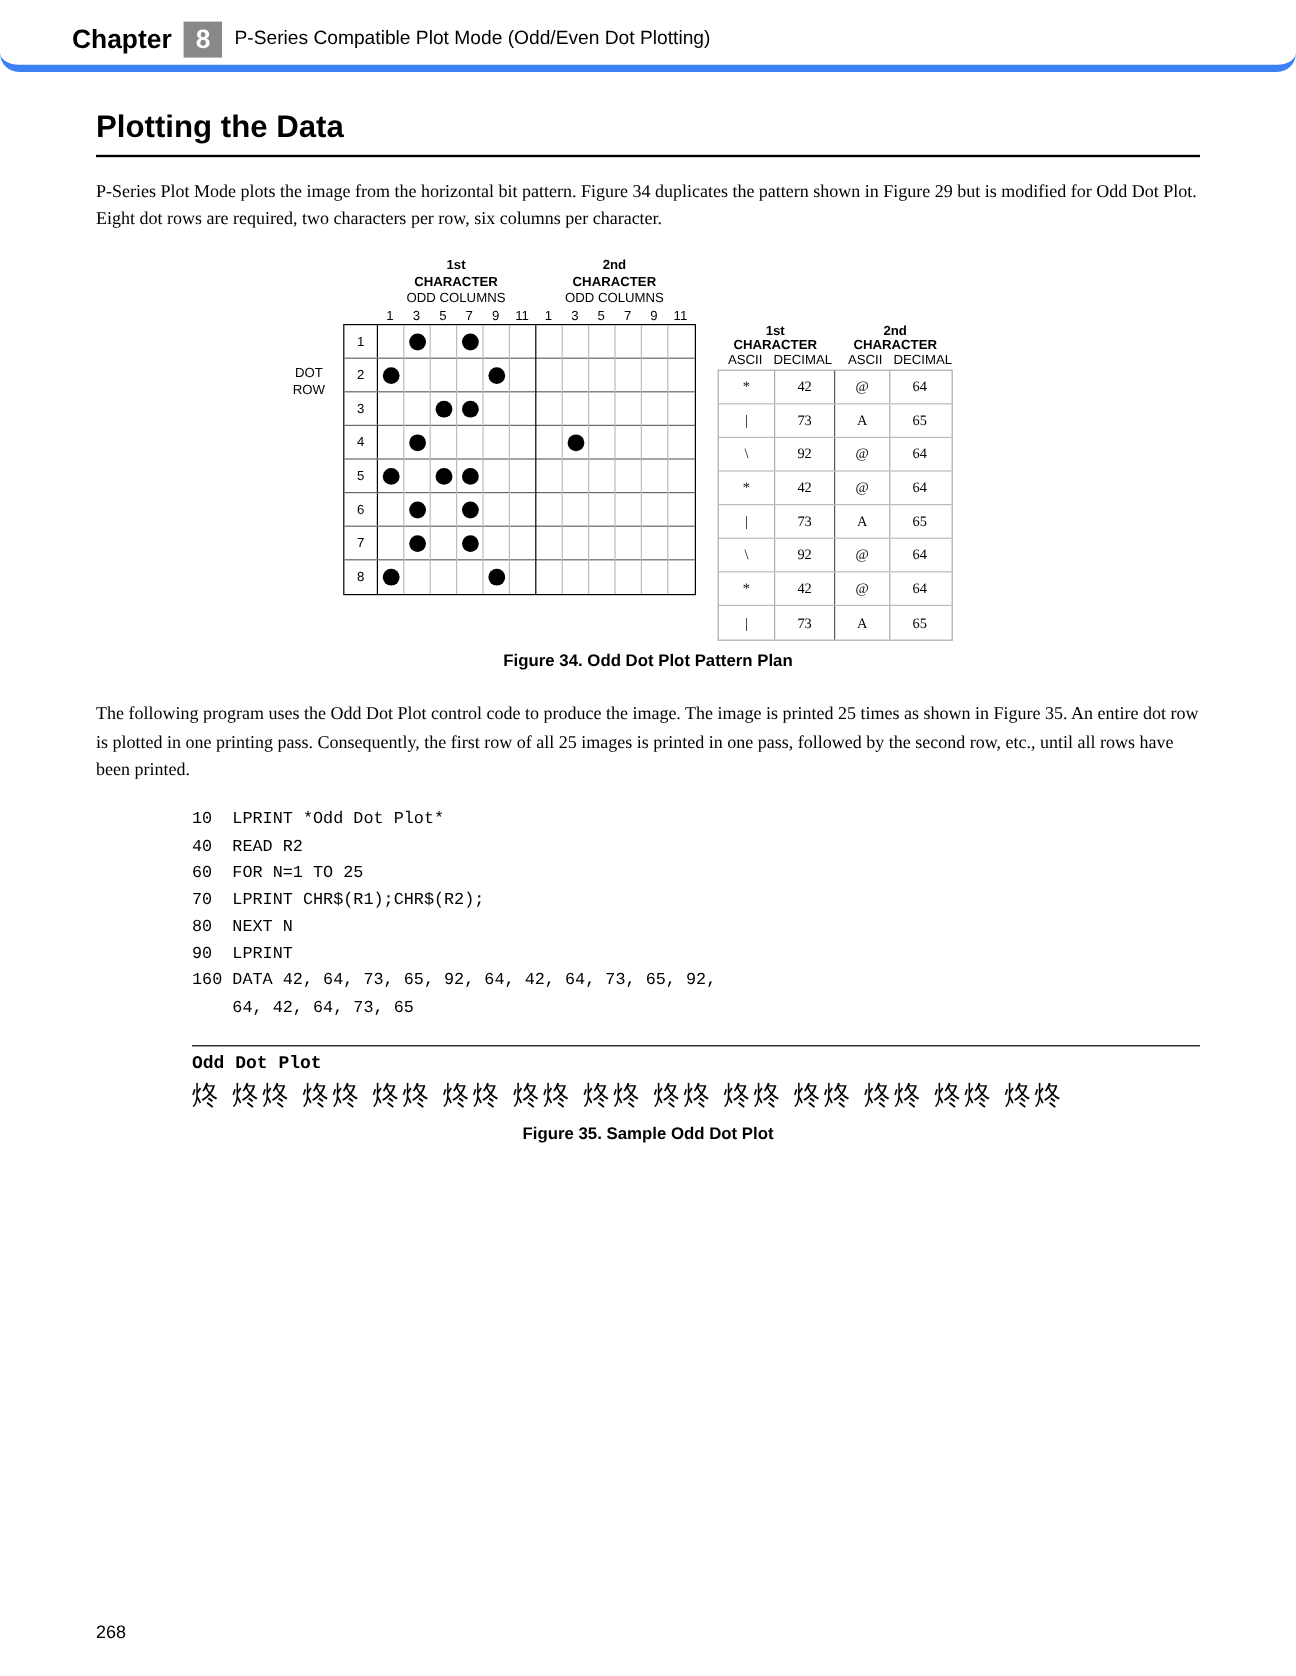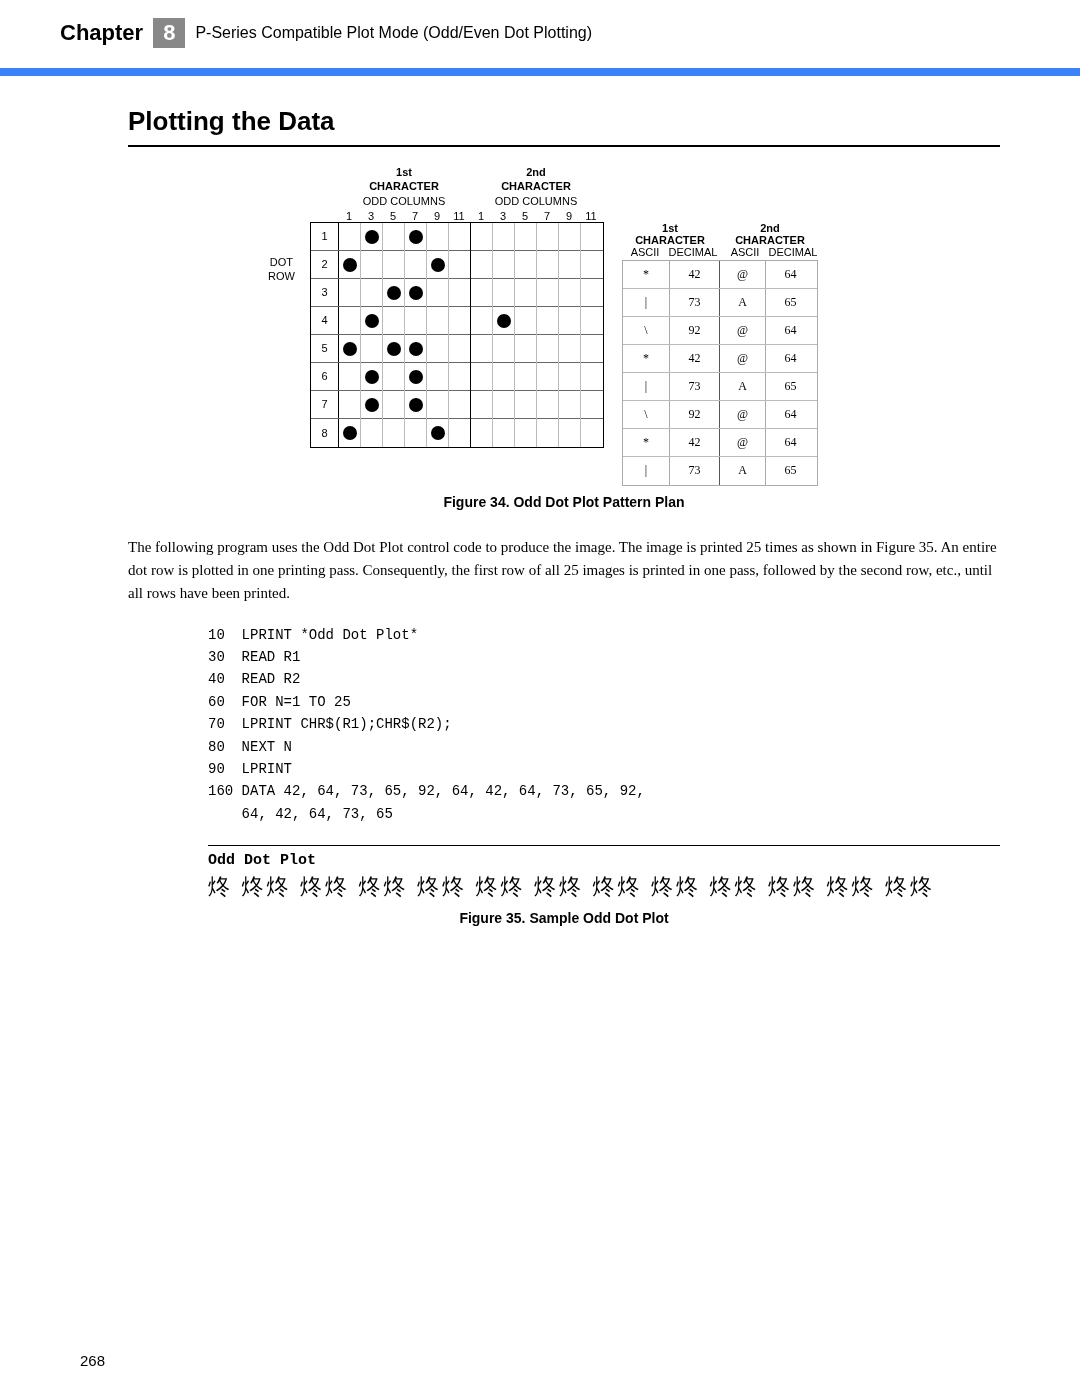--- a/index.html
+++ b/index.html
@@ -10,23 +10,24 @@
       color: #000;
       width: 1080px;
       min-height: 1397px;
       position: relative;
     }
 
     
     .header {
       display: flex;
       align-items: center;
-      padding: 18px 60px 20px 60px;
-      border-bottom: 8px solid #3b82f6;
+      padding: 18px 60px 6px 60px;
+      border-bottom: 6px solid #3b82f6;
       margin-bottom: 0;
+      border-radius: 16px;
     }
     .header-chapter {
       font-size: 22px;
       font-weight: bold;
       font-family: Arial, sans-serif;
     }
     .header-num {
       display: inline-block;
       background: #888;
       color: #fff;
@@ -38,21 +39,20 @@
     }
     .header-title {
       font-size: 16px;
       font-weight: normal;
       font-family: Arial, sans-serif;
     }
 
     
     .content {
       padding: 30px 80px 40px 80px;
-      margin-left: 48px;
     }
 
     
     .section-title {
       font-size: 26px;
       font-weight: bold;
       font-family: Arial, sans-serif;
       border-bottom: 2px solid #000;
       padding-bottom: 8px;
       margin-bottom: 18px;
@@ -204,20 +204,21 @@
 <div class="header">
   <span class="header-chapter">Chapter</span>
   <span class="header-num">8</span>
   <span class="header-title">P-Series Compatible Plot Mode (Odd/Even Dot Plotting)</span>
 </div>
 
 <div class="content">
 
   <div class="section-title">Plotting the Data</div>
 
+  <p class="body-text">P-Series Plot Mode plots the image from the horizontal bit pattern. Figure 34 duplicates the pattern shown in Figure 29 but is modified for Odd Dot Plot. Eight dot rows are required, two characters per row, six columns per character.</p>
 
   <div class="figure-container">
     <div class="dot-plot-wrapper">
       <div class="dot-row-label">DOT<br>ROW</div>
 
       <div>
 
         <div style="display:flex; flex-direction:row; margin-left:28px; margin-bottom:2px; font-family:Arial,sans-serif; font-size:11px;">
 
           <div style="width:132px; text-align:center; line-height:1.3;">
@@ -502,21 +503,20 @@
       </div>
     </div>
 
     <div class="figure-caption">Figure 34. Odd Dot Plot Pattern Plan</div>
   </div>
 
   <p class="body-text">The following program uses the Odd Dot Plot control code to produce the image. The image is printed 25 times as shown in Figure 35. An entire dot row is plotted in one printing pass. Consequently, the first row of all 25 images is printed in one pass, followed by the second row, etc., until all rows have been printed.</p>
 
   <div class="code-block">
     <div>10&nbsp;&nbsp;LPRINT *Odd Dot Plot*</div>
-    <div>30&nbsp;&nbsp;READ R1</div>
     <div>40&nbsp;&nbsp;READ R2</div>
     <div>60&nbsp;&nbsp;FOR N=1 TO 25</div>
     <div>70&nbsp;&nbsp;LPRINT CHR$(R1);CHR$(R2);</div>
     <div>80&nbsp;&nbsp;NEXT N</div>
     <div>90&nbsp;&nbsp;LPRINT</div>
     <div>160 DATA 42, 64, 73, 65, 92, 64, 42, 64, 73, 65, 92,</div>
     <div>&nbsp;&nbsp;&nbsp;&nbsp;64, 42, 64, 73, 65</div>
   </div>
 
   <div style="margin: 20px 0 6px 80px;">

